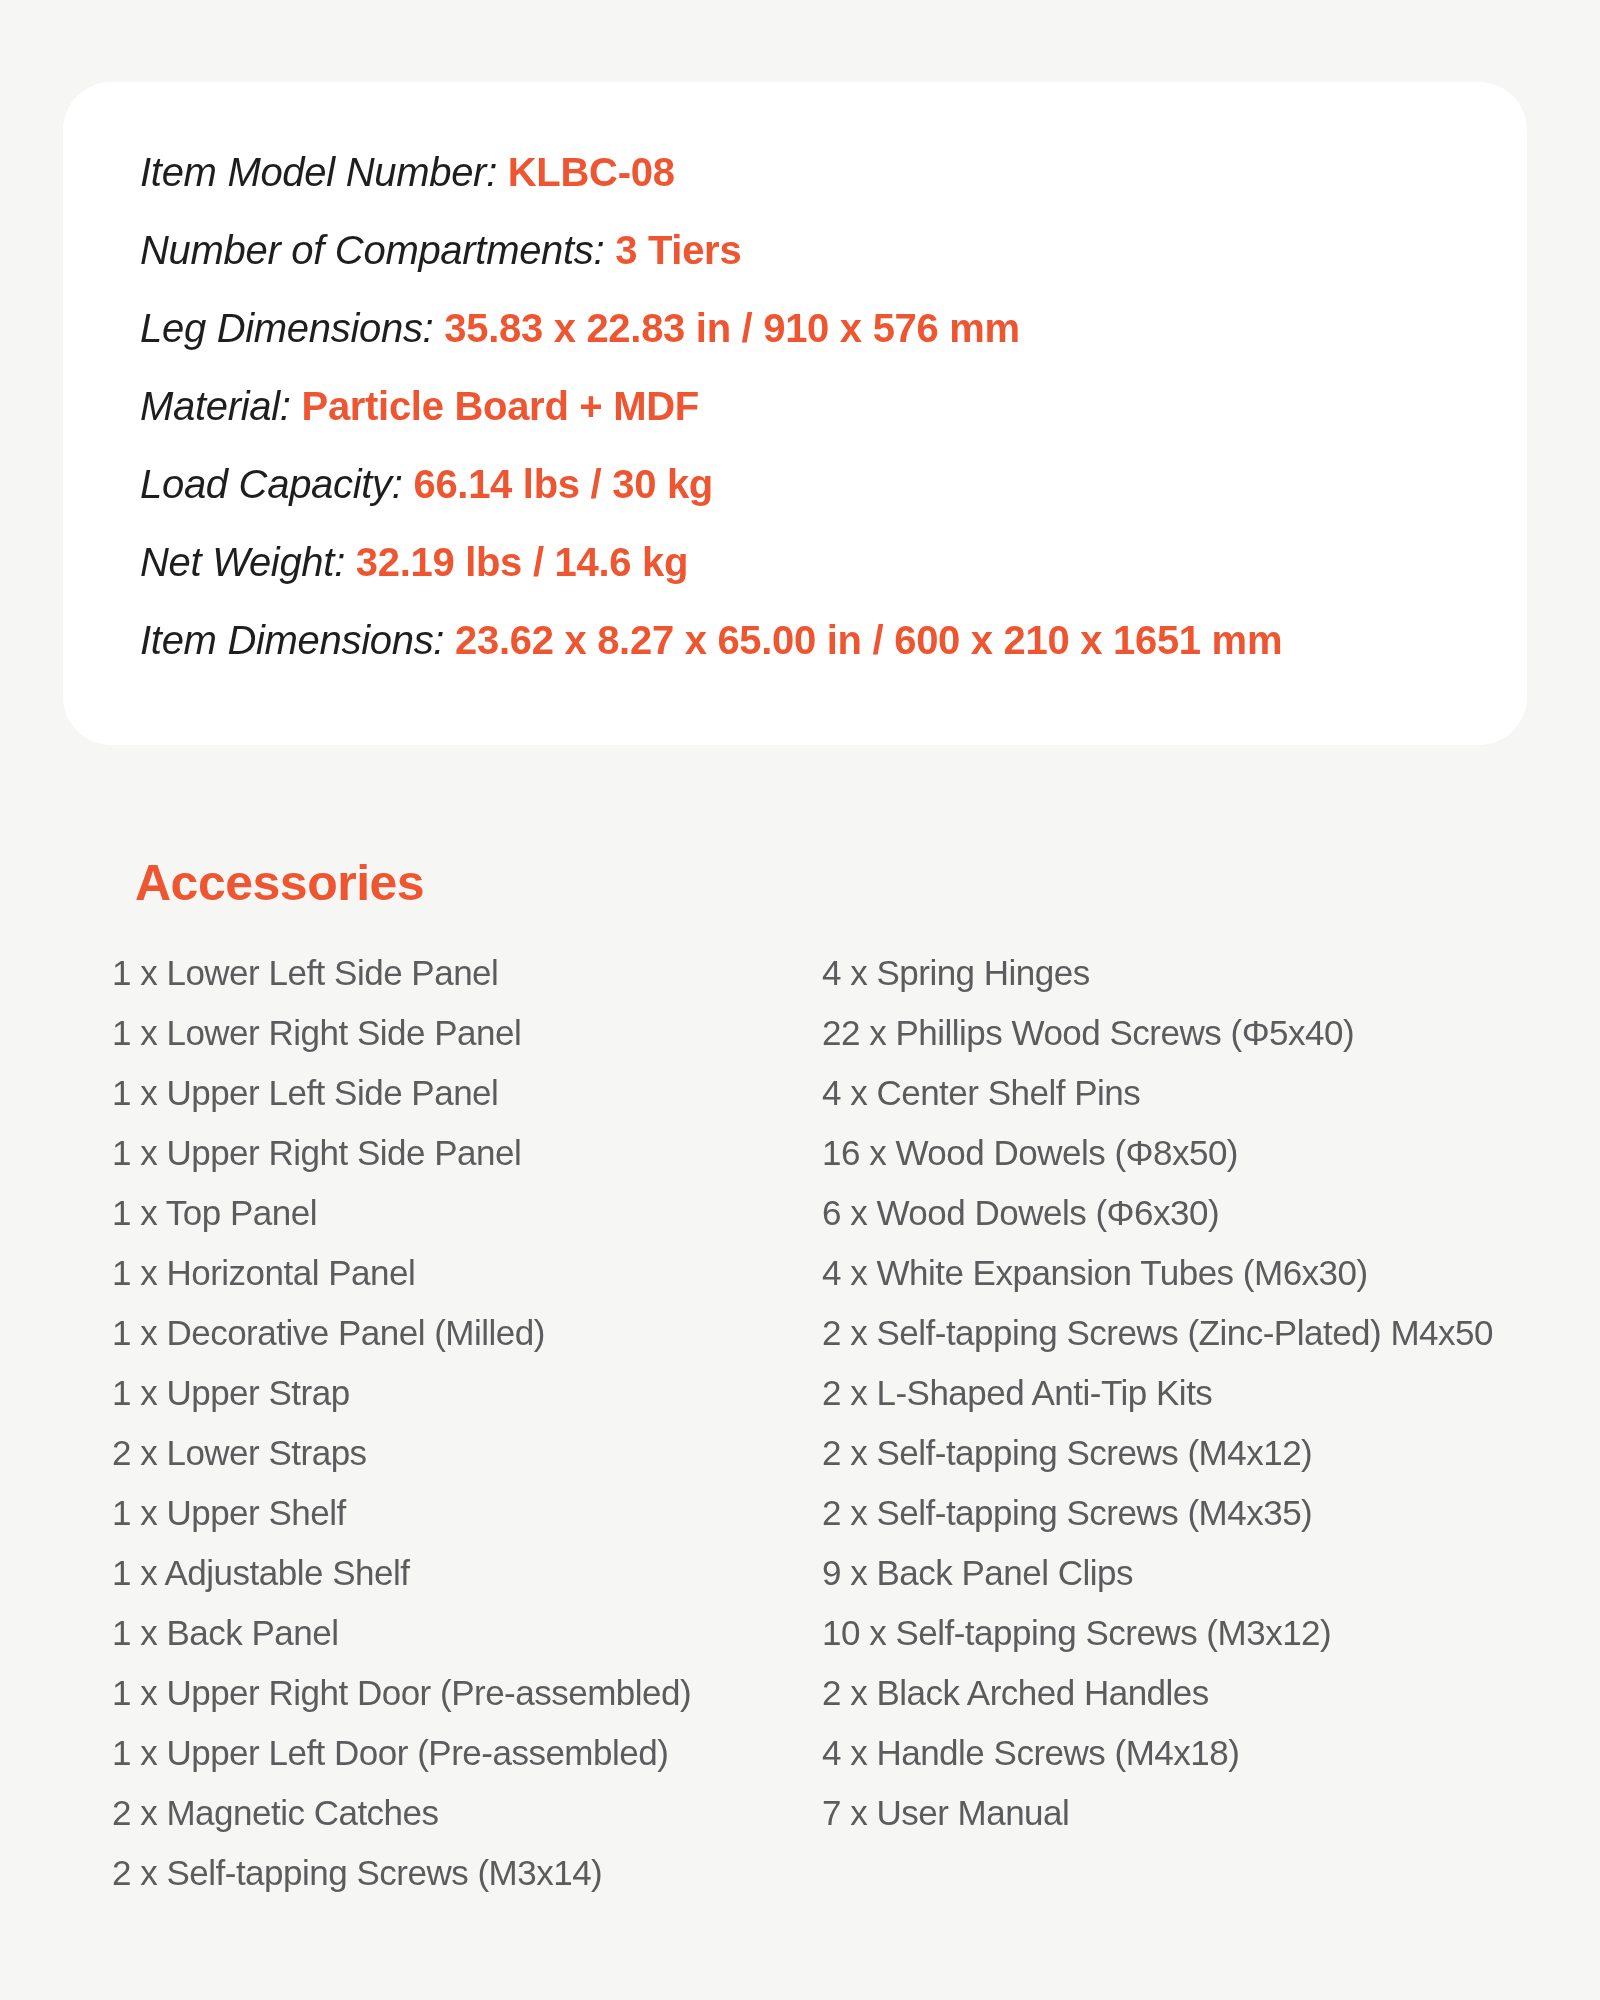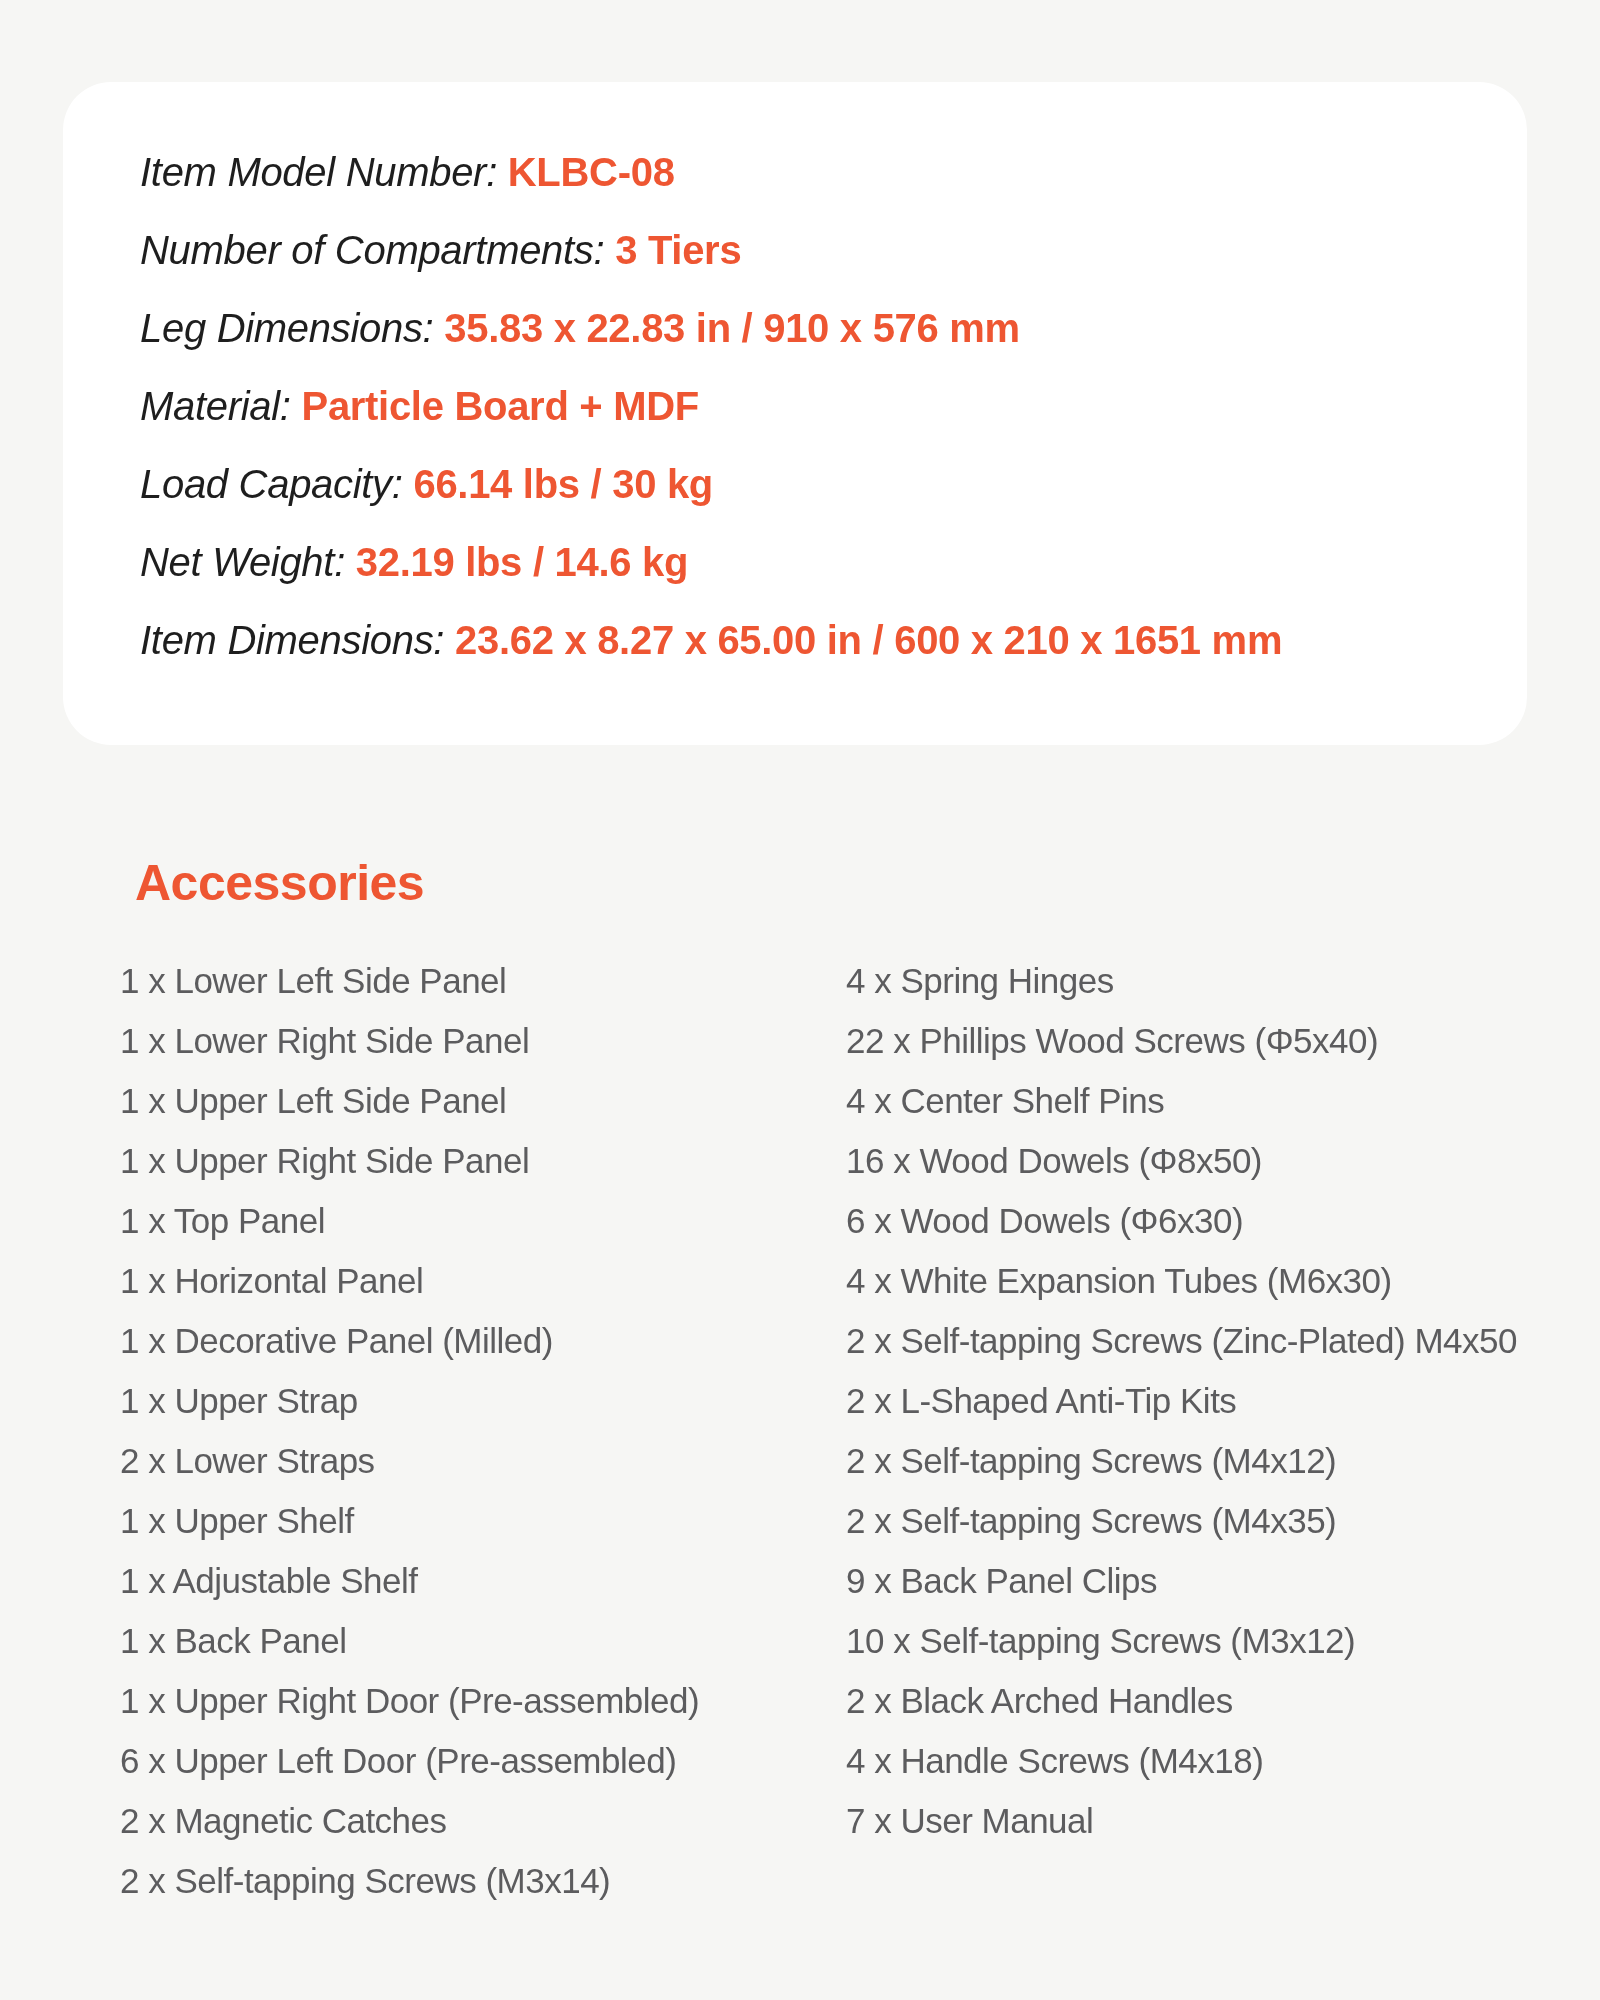--- a/index.html
+++ b/index.html
@@ -34,21 +34,21 @@
   .accessories-title{
     position:absolute;left:118px;top:837px;margin:17px;
     font-size:50px;line-height:58px;font-weight:700;
     letter-spacing:-0.5px;color:var(--accent);
   }
   .accessories-columns{
     position:absolute;left:112px;top:943px;right:60px;
     display:flex;align-items:flex-start;
   }
   .accessories-columns ul{
-    list-style:none;margin:8px;padding:0;
+    list-style:none;margin:0;padding:0;
   }
   .col-left{width:710px;flex:none;}
   .col-right{flex:1;}
   .accessory-item{
     font-size:35px;line-height:60px;
     color:var(--list-color);
     letter-spacing:-0.5px;white-space:nowrap;
   }
 </style>
 </head>
@@ -78,21 +78,21 @@
         <li class="accessory-item">1 x Upper Right Side Panel</li>
         <li class="accessory-item">1 x Top Panel</li>
         <li class="accessory-item">1 x Horizontal Panel</li>
         <li class="accessory-item">1 x Decorative Panel (Milled)</li>
         <li class="accessory-item">1 x Upper Strap</li>
         <li class="accessory-item">2 x Lower Straps</li>
         <li class="accessory-item">1 x Upper Shelf</li>
         <li class="accessory-item">1 x Adjustable Shelf</li>
         <li class="accessory-item">1 x Back Panel</li>
         <li class="accessory-item">1 x Upper Right Door (Pre-assembled)</li>
-        <li class="accessory-item">6 x Upper Left Door (Pre-assembled)</li>
+        <li class="accessory-item">1 x Upper Left Door (Pre-assembled)</li>
         <li class="accessory-item">2 x Magnetic Catches</li>
         <li class="accessory-item">2 x Self-tapping Screws (M3x14)</li>
       </ul>
     <ul class="col-right" id="col-right">
         <li class="accessory-item">4 x Spring Hinges</li>
         <li class="accessory-item">22 x Phillips Wood Screws (Φ5x40)</li>
         <li class="accessory-item">4 x Center Shelf Pins</li>
         <li class="accessory-item">16 x Wood Dowels (Φ8x50)</li>
         <li class="accessory-item">6 x Wood Dowels (Φ6x30)</li>
         <li class="accessory-item">4 x White Expansion Tubes (M6x30)</li>

